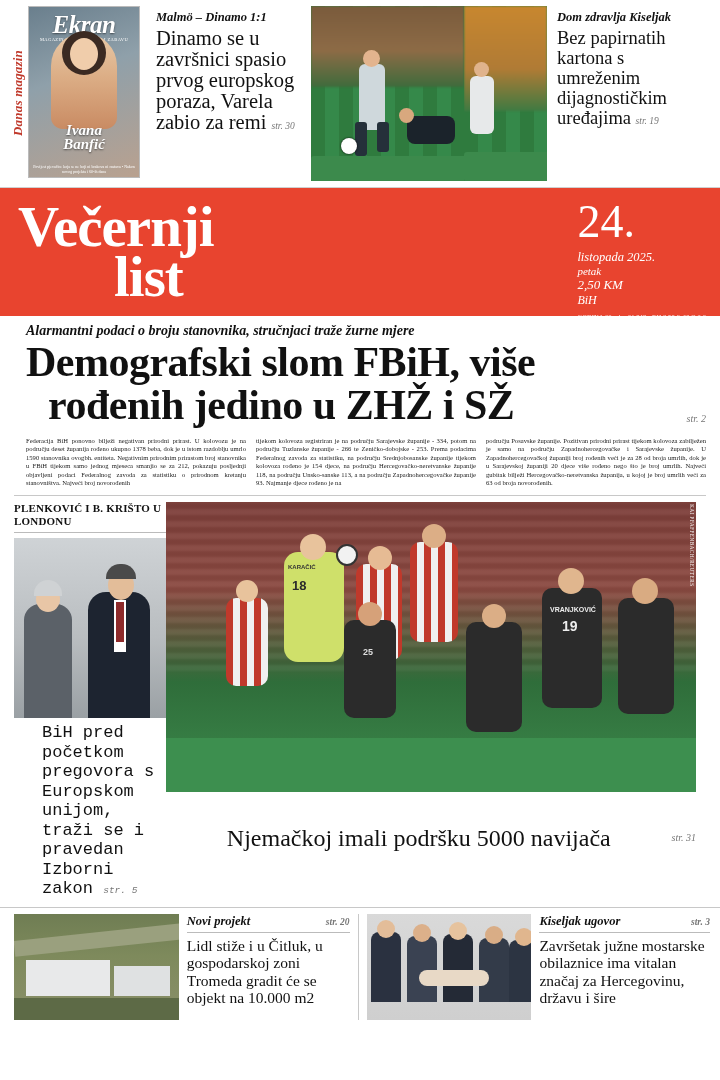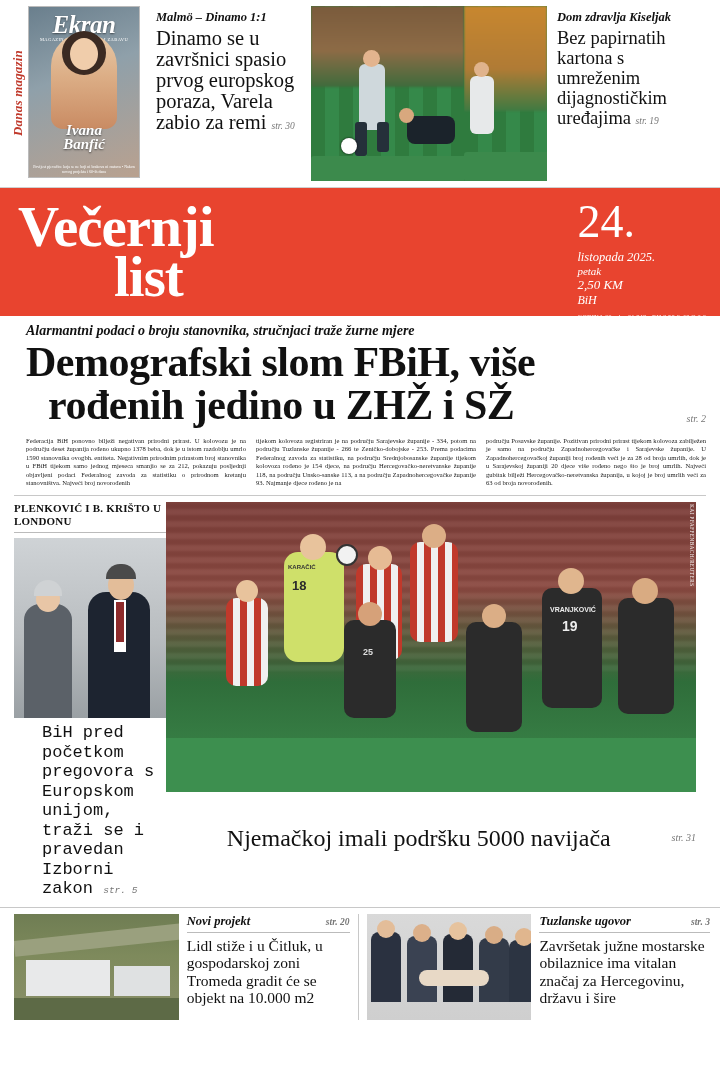--- a/index.html
+++ b/index.html
@@ -416,20 +416,20 @@
       <div style="position:absolute;left:82px;top:8px;width:18px;height:18px;background:#e6c39e;border-radius:50%;"></div>
       <div style="position:absolute;left:112px;top:24px;width:30px;height:64px;background:#333b49;border-radius:8px 8px 0 0;"></div>
       <div style="position:absolute;left:118px;top:12px;width:18px;height:18px;background:#d9ad86;border-radius:50%;"></div>
       <div style="position:absolute;left:142px;top:26px;width:28px;height:62px;background:#2c3442;border-radius:8px 8px 0 0;"></div>
       <div style="position:absolute;left:148px;top:14px;width:18px;height:18px;background:#e0b68e;border-radius:50%;"></div>
       <div style="position:absolute;left:52px;top:56px;width:70px;height:16px;background:#e8d9c6;border-radius:8px;"></div>
     </div>
 
     <div class="b-col" style="width:176px;">
       <div class="b-kicker">
-        <span>Tuzlanske ugovor</span>
+        <span>Kiseljak ugovor</span>
         <span class="pg">str. 3</span>
       </div>
       <div class="b-head">Završetak južne mostarske obilaznice ima vitalan značaj za Hercegovinu, državu i šire</div>
     </div>
   </div>
 
 </div>
 
 </body></html>

